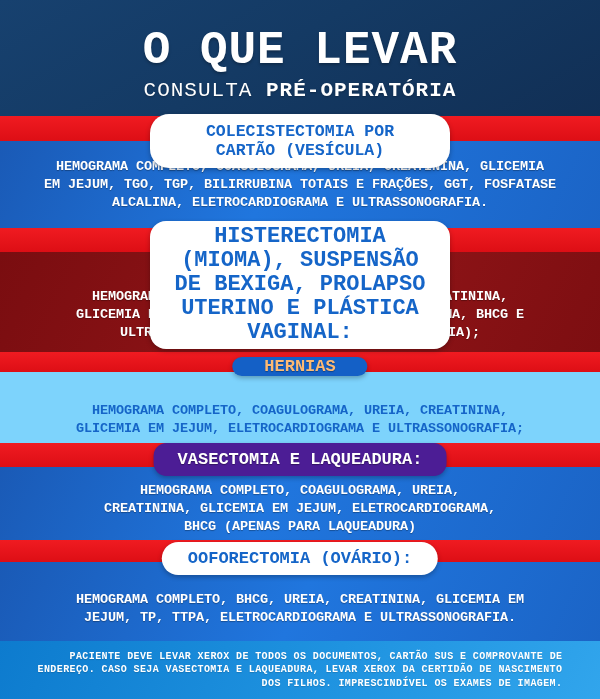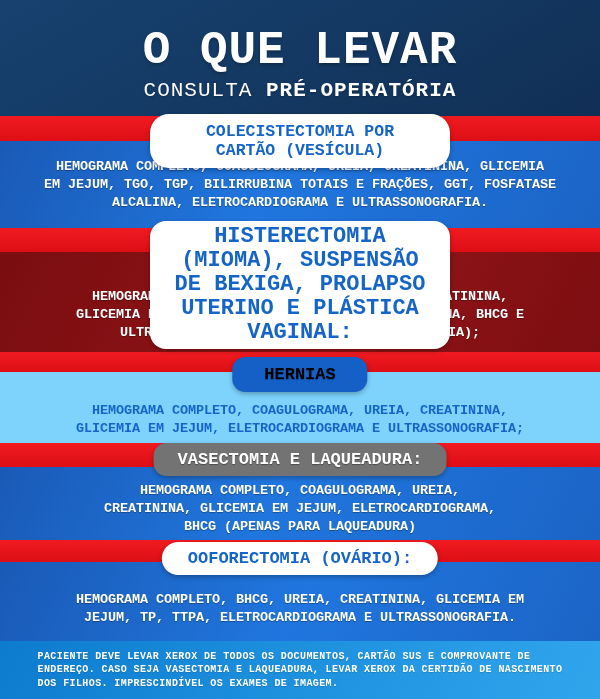--- a/index.html
+++ b/index.html
@@ -26,21 +26,21 @@
 
   .sec { display:flex; align-items:center; justify-content:center; text-align:center; }
   .sec-blue1   { height:87px;  background:linear-gradient(115deg,#1a5ab6 0%,#2076de 45%,#1b64c6 100%); }
   .sec-maroon1 { height:100px; background:linear-gradient(115deg,#7a0d10 0%,#911518 55%,#7d0e11 100%); padding-top:26px; }
   .sec-white1  { height:71px;  background:#7dd3fc; padding-top:24px; }
   .sec-blue2   { height:73px;  background:linear-gradient(115deg,#1a5ab6 0%,#2076de 45%,#1b64c6 100%); padding-top:10px; }
   .sec-blue3   { height:79px;  background:linear-gradient(115deg,#1a5ab6 0%,#2076de 50%,#1b64c6 100%); padding-top:14px; }
   .footer {
     height:58px;
     background:linear-gradient(115deg,#0d7bce 0%,#1f93e0 55%,#31a5ec 100%);
-    display:flex; align-items:center; justify-content:center; text-align:left;
+    display:flex; align-items:center; justify-content:center; text-align:right;
   }
 
   
   .title {
     color:#fff; font-weight:bold; font-size:46px; letter-spacing:1px;
     line-height:1; text-shadow:0 2px 3px rgba(0,0,0,.25);
   }
   .subtitle {
     color:#fff; font-size:21px; letter-spacing:1px; margin-top:5px;
     text-shadow:0 1px 2px rgba(0,0,0,.25);
@@ -57,24 +57,24 @@
 
   
   .pill {
     position:absolute; left:50%; transform:translateX(-50%);
     font-weight:bold; text-align:center; white-space:pre-line;
     box-shadow:0 2px 5px rgba(0,0,0,.28);
   }
   .pill-white { background:#ffffff; color:#1565c8; }
   .pill1 { top:114px; font-size:16.5px; padding:8px 24px; border-radius:19px; }
   .box2  { top:221px; font-size:22px; line-height:24px; padding:4px 22px; border-radius:16px; }
-  .pill3 { top:357px; font-size:17px; padding:8px 32px; border-radius:13px;
-           background:#1460c6; color:#000000; text-shadow:0 1px 1px rgba(0,0,0,.3); }
+  .pill3 { top:357px; font-size:17px; padding:0 32px; border-radius:13px;
+           background:#1460c6; color:#fdba74; text-shadow:0 1px 1px rgba(0,0,0,.3); }
   .pill4 { top:443px; font-size:17px; padding:7px 24px; border-radius:13px;
-           background:#737373; color:#ffffff; text-shadow:0 1px 1px rgba(0,0,0,.35); }
+           background:#4c1d95; color:#ffffff; text-shadow:0 1px 1px rgba(0,0,0,.35); }
   .pill5 { top:542px; font-size:17px; padding:7px 26px; border-radius:17px; }
 
   .footer-text {
     color:#ffffff; font-size:10px; font-weight:bold; letter-spacing:0.4px;
     line-height:13.5px; white-space:pre-line; text-shadow:0 1px 1px rgba(0,0,0,.15);
   }
 </style>
 </head>
 <body>
 

